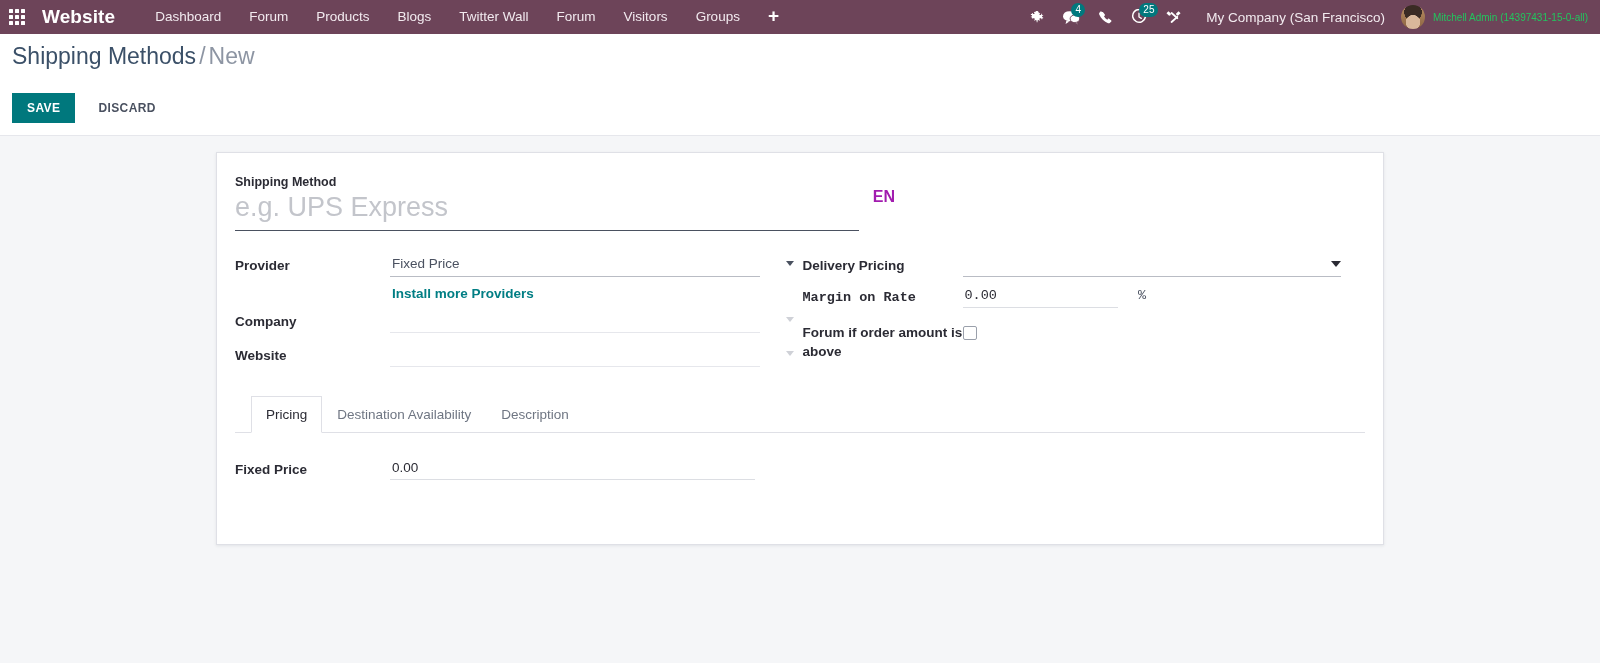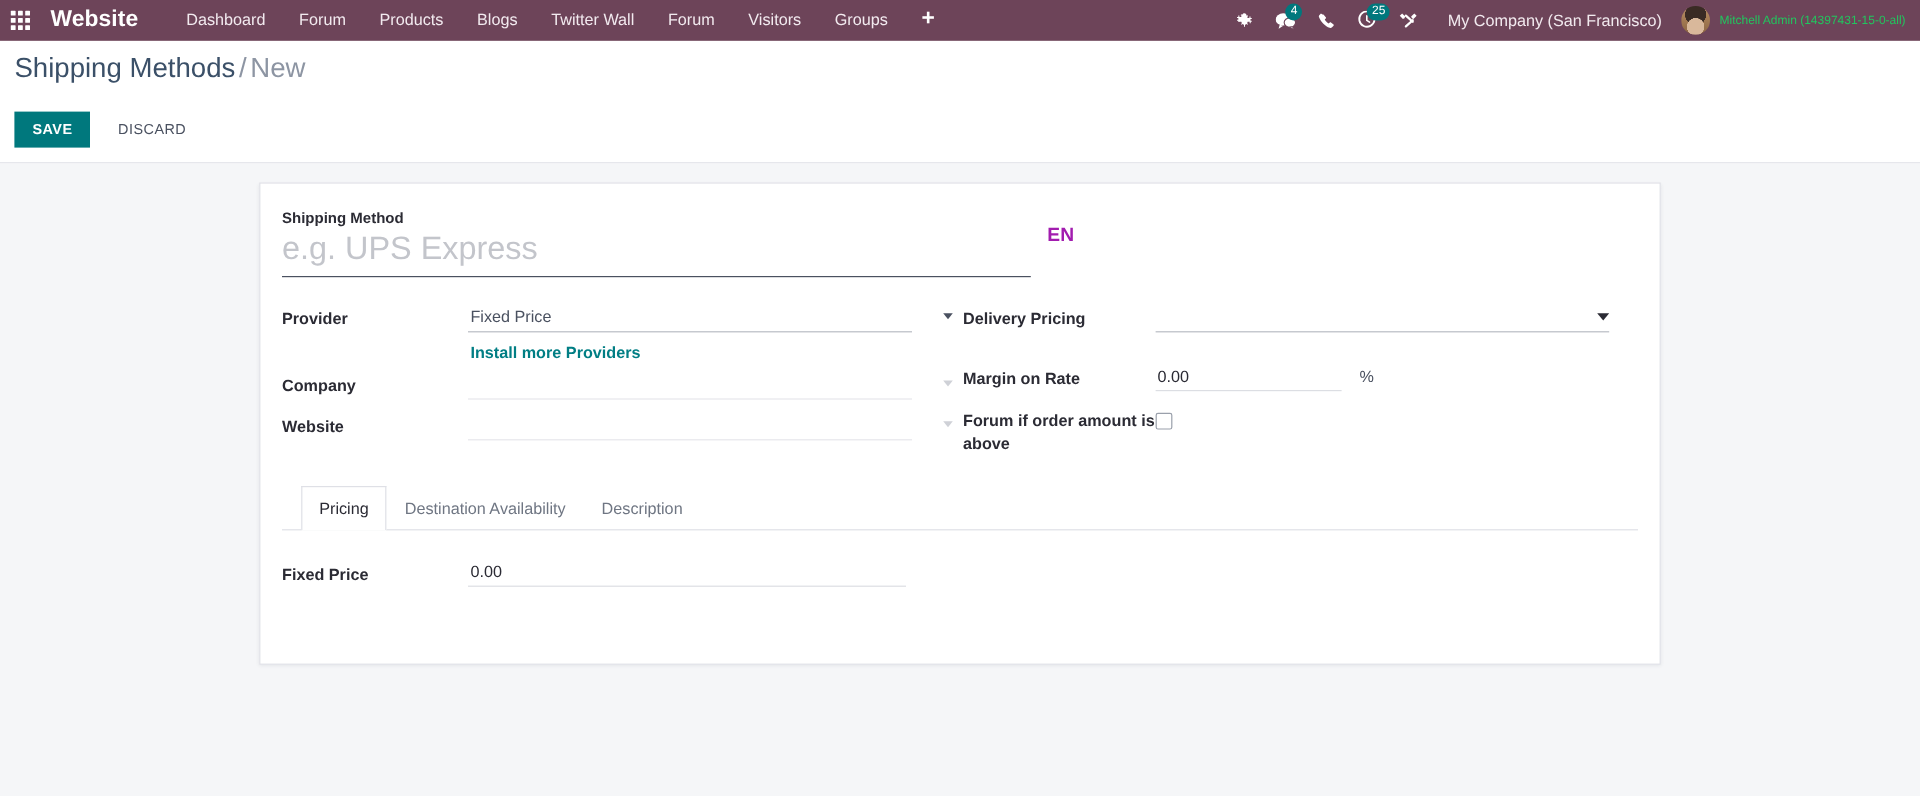--- a/index.html
+++ b/index.html
@@ -142,21 +142,21 @@
     letter-spacing: .4px;
     padding: 8px 15px;
     cursor: pointer;
     font-family: inherit;
   }
   .btn-discard {
     background: transparent;
     color: #4a5160;
     border: none;
     font-size: 12px;
-    font-weight: normal;
+    font-weight: bold;
     letter-spacing: .4px;
     padding: 8px 15px;
     margin-left: 8px;
     cursor: pointer;
     font-family: inherit;
   }
 
   
   .sheet-area {
     padding: 16px 0 0 0;
@@ -514,21 +514,21 @@
           <div class="frow right-col">
             <div class="flabel">Delivery Pricing</div>
             <div class="fval">
               <div class="dp-wrap">
                 <div class="dp-line"></div>
                 <span class="dp-caret"></span>
               </div>
             </div>
           </div>
 
-          <div class="frow right-col" style="margin-top:21px;">
+          <div class="frow right-col" style="margin-top:3px;font-family:Liberation Mono, monospace;">
             <div class="flabel">Margin on Rate</div>
             <div class="fval">
               <input class="num-input" type="text" value="0.00" style="">
               <span class="suffix">%</span>
             </div>
           </div>
 
           <div class="frow right-col" style="margin-top:6px;">
             <div class="flabel">Forum if order amount is above</div>
             <div class="fval">

